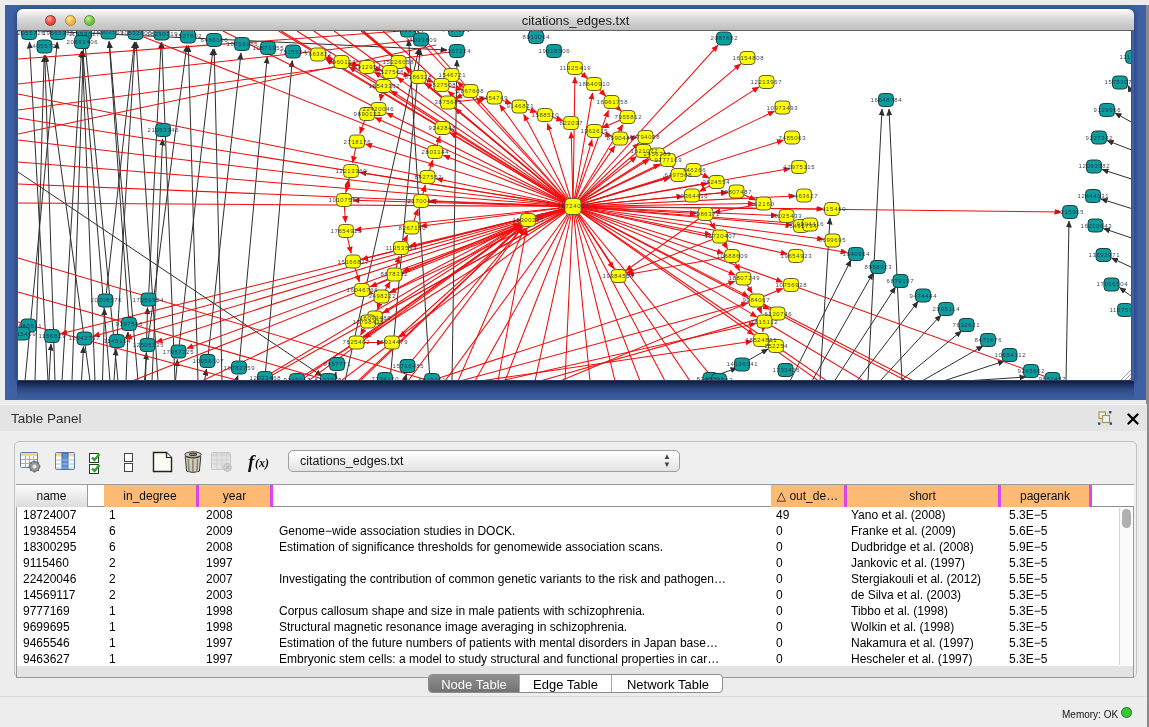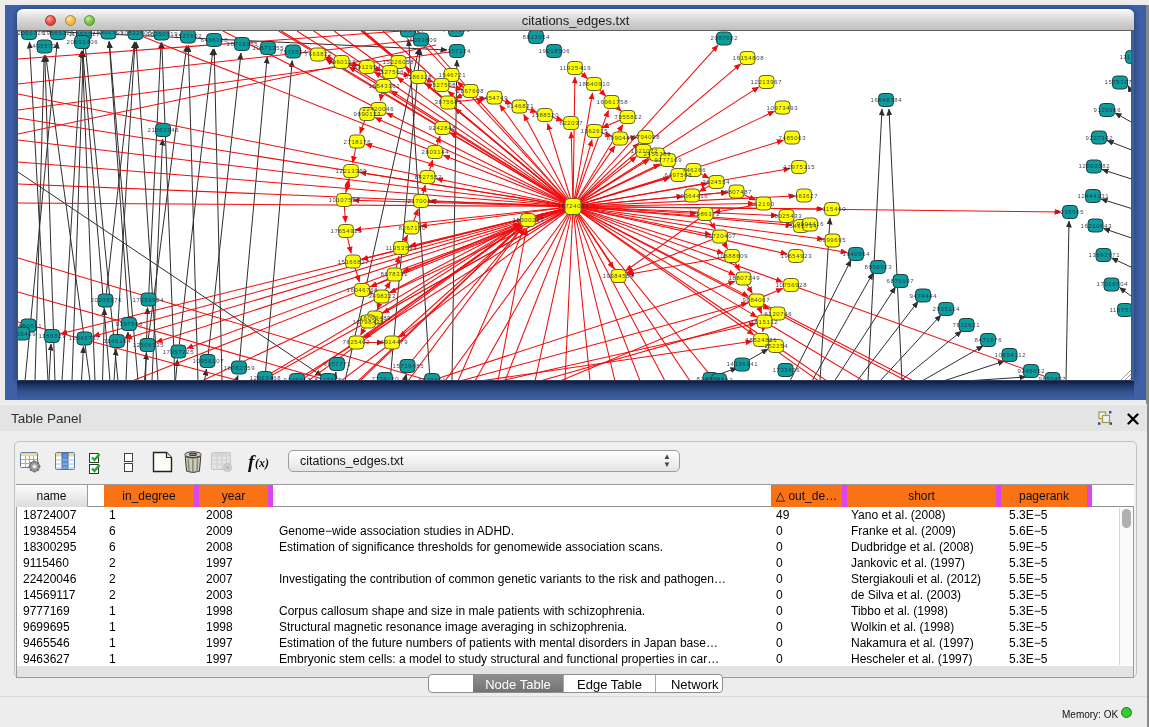--- a/index.html
+++ b/index.html
@@ -20,32 +20,32 @@
   background:linear-gradient(#16294f 0%, #32508d 55%, #3e61a6 100%); }
 
 #panelhead { position:absolute; left:0; top:404px; width:1147px; height:27px; background:#e4e4e4; border-top:1px solid #f2f2f2; }
 #panelhead .lab { position:absolute; left:11px; top:6px; font-size:13.5px; color:#303030; }
 #panelbody { position:absolute; left:0; top:431px; width:1147px; height:296px; background:#ededed; }
 #container { position:absolute; left:14px; top:441px; width:1123px; height:237px; background:#efefef; border:1px solid #c2c2c2; border-radius:5px; }
 #combo { position:absolute; left:288px; top:450px; width:392px; height:22px; background:linear-gradient(#ffffff,#ececec 70%,#e3e3e3); border:1px solid #9e9e9e; border-radius:5px; font-size:12.5px; color:#111; padding:3px 0 0 11px; }
 #combo .arr { position:absolute; right:8px; top:2px; font-size:8px; color:#444; line-height:8px; text-align:center; }
 
 #thead { position:absolute; left:16px; top:484px; width:1118px; height:23px; border-top:1px solid #9b9b9b; border-bottom:1px solid #8f8f8f; background:#fff; }
-.hc { position:absolute; top:0; height:22px; background:#f97316; border-right:5px solid #d946ef; font-size:12px; color:#101010; text-align:center; padding-top:4px; }
+.hc { position:absolute; top:0; height:22px; background:#fdba74; border-right:3px solid #d946ef; font-size:12px; color:#101010; text-align:center; padding-top:4px; }
 .hc.gray { background:linear-gradient(#fdfdfd,#dcdcdc); border-right:1px solid #9b9b9b; }
 #tbody { position:absolute; left:16px; top:507px; width:1118px; height:159px; background:#fff; border-left:1px solid #9b9b9b; border-right:1px solid #9b9b9b; overflow:hidden; }
 #tbody .row { position:absolute; left:0; width:100%; height:16px; font-size:12px; color:#000; white-space:nowrap; }
 #tbody .c { position:absolute; top:1px; overflow:hidden; }
 #tgray { position:absolute; left:16px; top:666px; width:1118px; height:12px; background:#e3e3e3; border:1px solid #9b9b9b; border-top:none; }
 
 #vsb { position:absolute; left:1119px; top:508px; width:14px; height:157px; background:#fafafa; border-left:1px solid #d5d5d5; }
 #vsb .th { position:absolute; left:2px; top:1px; width:9px; height:19px; border-radius:5px; background:#b0b0b0; }
 
 #tabs { position:absolute; left:428px; top:674px; width:295px; height:19px; border:1px solid #8d8d8d; border-radius:4px; background:#ffffff; overflow:hidden; font-size:13px; }
-#tabs .seg { position:absolute; top:0; height:19px; text-align:center; padding-top:2px; color:#000;margin-left:44px; }
+#tabs .seg { position:absolute; top:0; height:19px; text-align:center; padding-top:2px; color:#000; }
 #tabs .sel { background:linear-gradient(#8f8f8f,#6f6f6f); color:#fff; }
 #status { position:absolute; left:0; top:696px; width:1147px; height:31px; border-top:1px solid #dadada; }
 #status .mem { position:absolute; left:1062px; top:12px; font-size:10px; color:#111; }
 #status .dot { position:absolute; left:1121px; top:10px; width:11px; height:11px; border-radius:50%; background:#35ca35; border:1px solid #1e7a1e; }
 
 #flo { position:absolute; left:1098px; top:411px; width:14px; height:14px; }
 #clo { position:absolute; left:1127px; top:413px; }
 
 .ic { position:absolute; top:451px; }
 </style>
@@ -727,21 +727,21 @@
       <span class="c" style="left:92px">1</span>
       <span class="c" style="left:189px">2008</span>
       <span class="c" style="left:759px">49</span>
       <span class="c" style="left:834px">Yano et al. (2008)</span>
       <span class="c" style="left:992px">5.3E−5</span>
     </div>
 <div class="row" style="top:16px">
       <span class="c" style="left:6px">19384554</span>
       <span class="c" style="left:92px">6</span>
       <span class="c" style="left:189px">2009</span>
-      <span class="c" style="left:262px">Genome−wide association studies in ADHD.</span>
+      <span class="c" style="left:262px">Genome−wide association studies in DOCK.</span>
       <span class="c" style="left:759px">0</span>
       <span class="c" style="left:834px">Franke et al. (2009)</span>
       <span class="c" style="left:992px">5.6E−5</span>
     </div>
 <div class="row" style="top:32px">
       <span class="c" style="left:6px">18300295</span>
       <span class="c" style="left:92px">6</span>
       <span class="c" style="left:189px">2008</span>
       <span class="c" style="left:262px">Estimation of significance thresholds for genomewide association scans.</span>
       <span class="c" style="left:759px">0</span>

